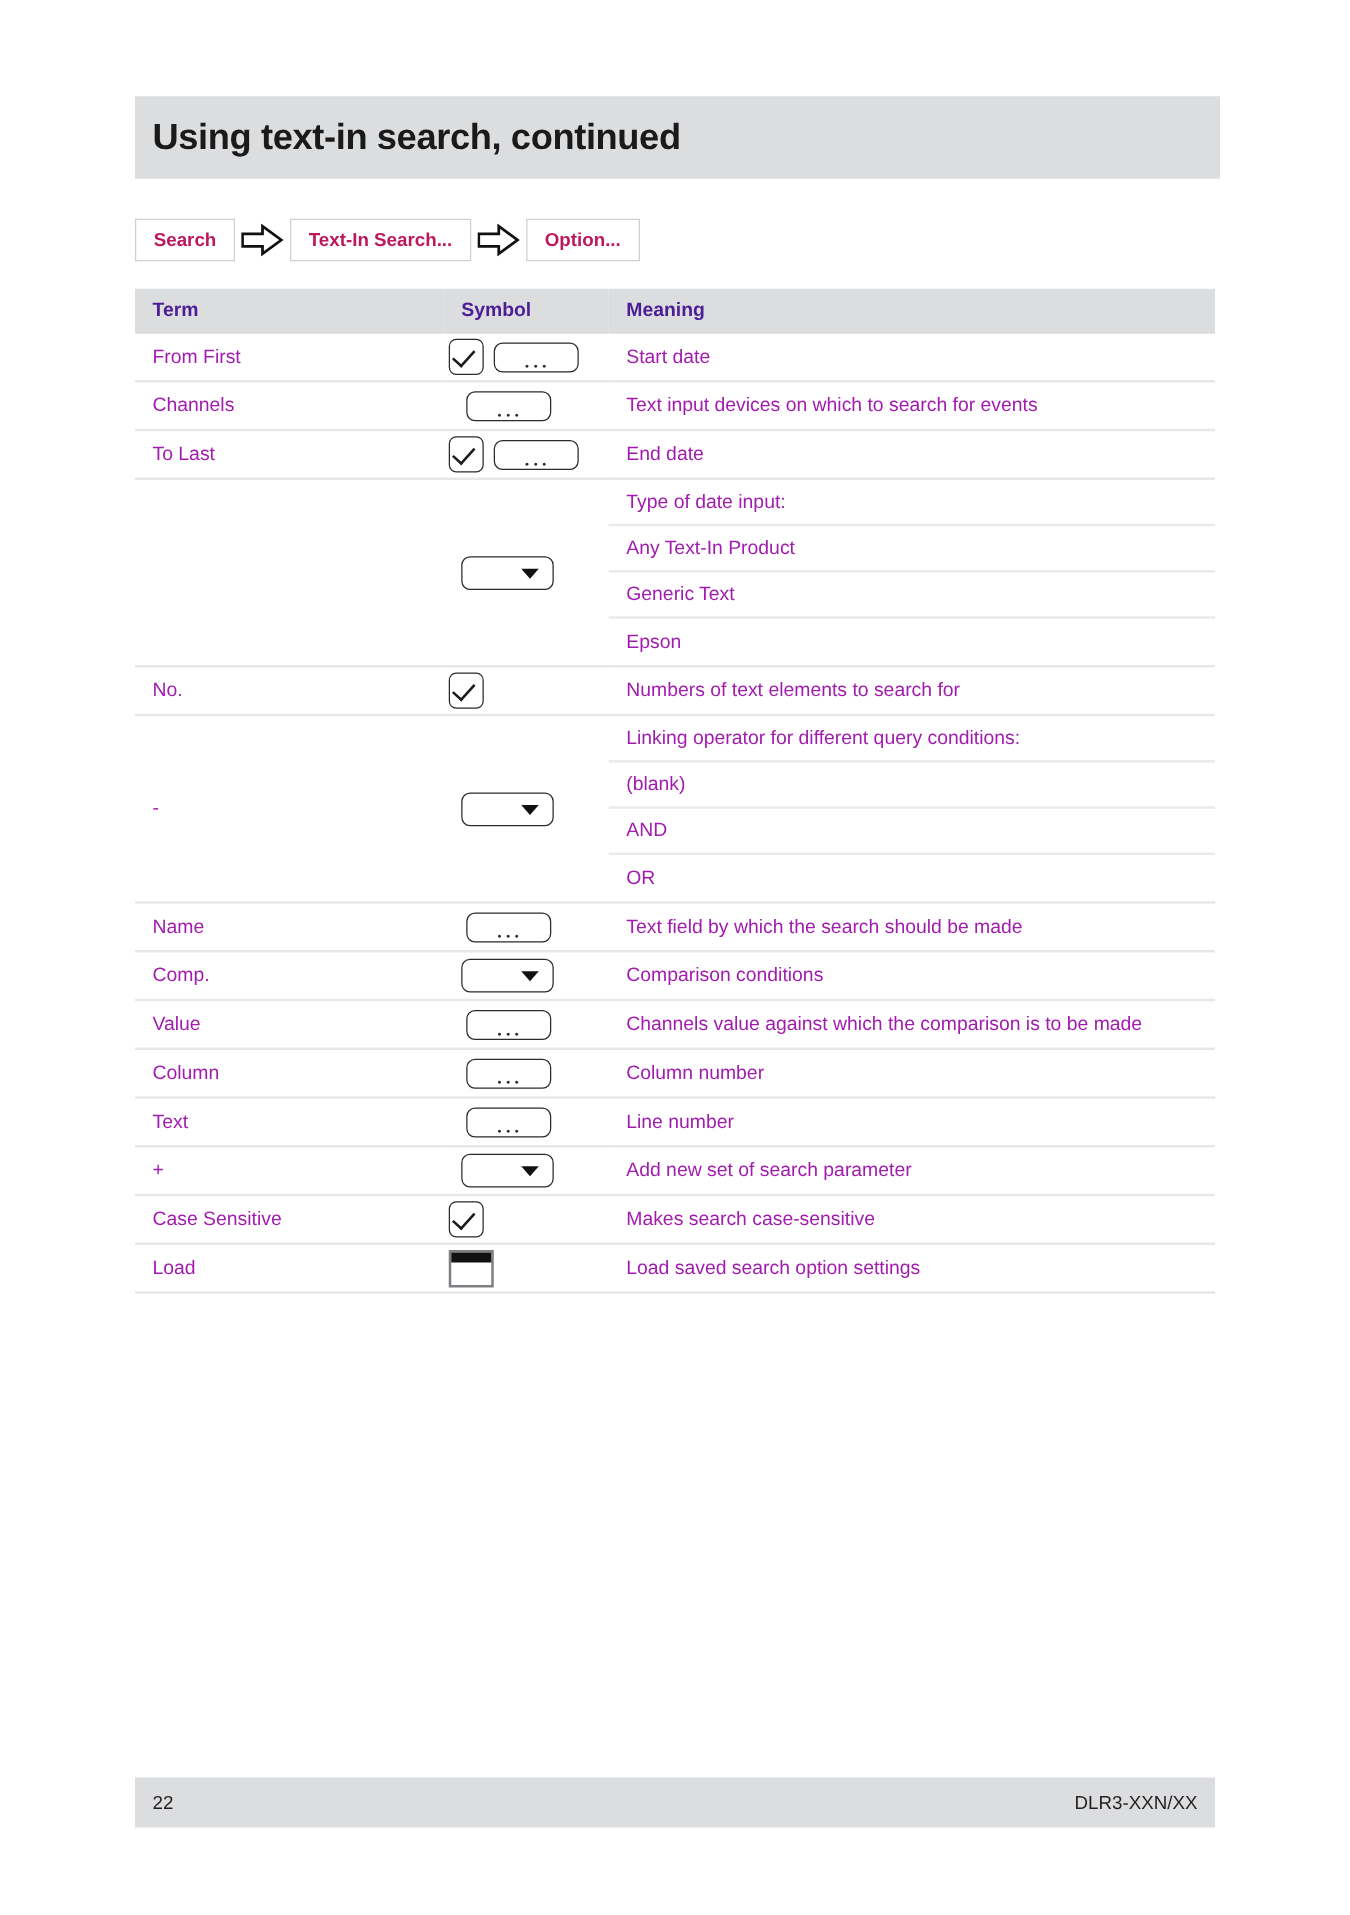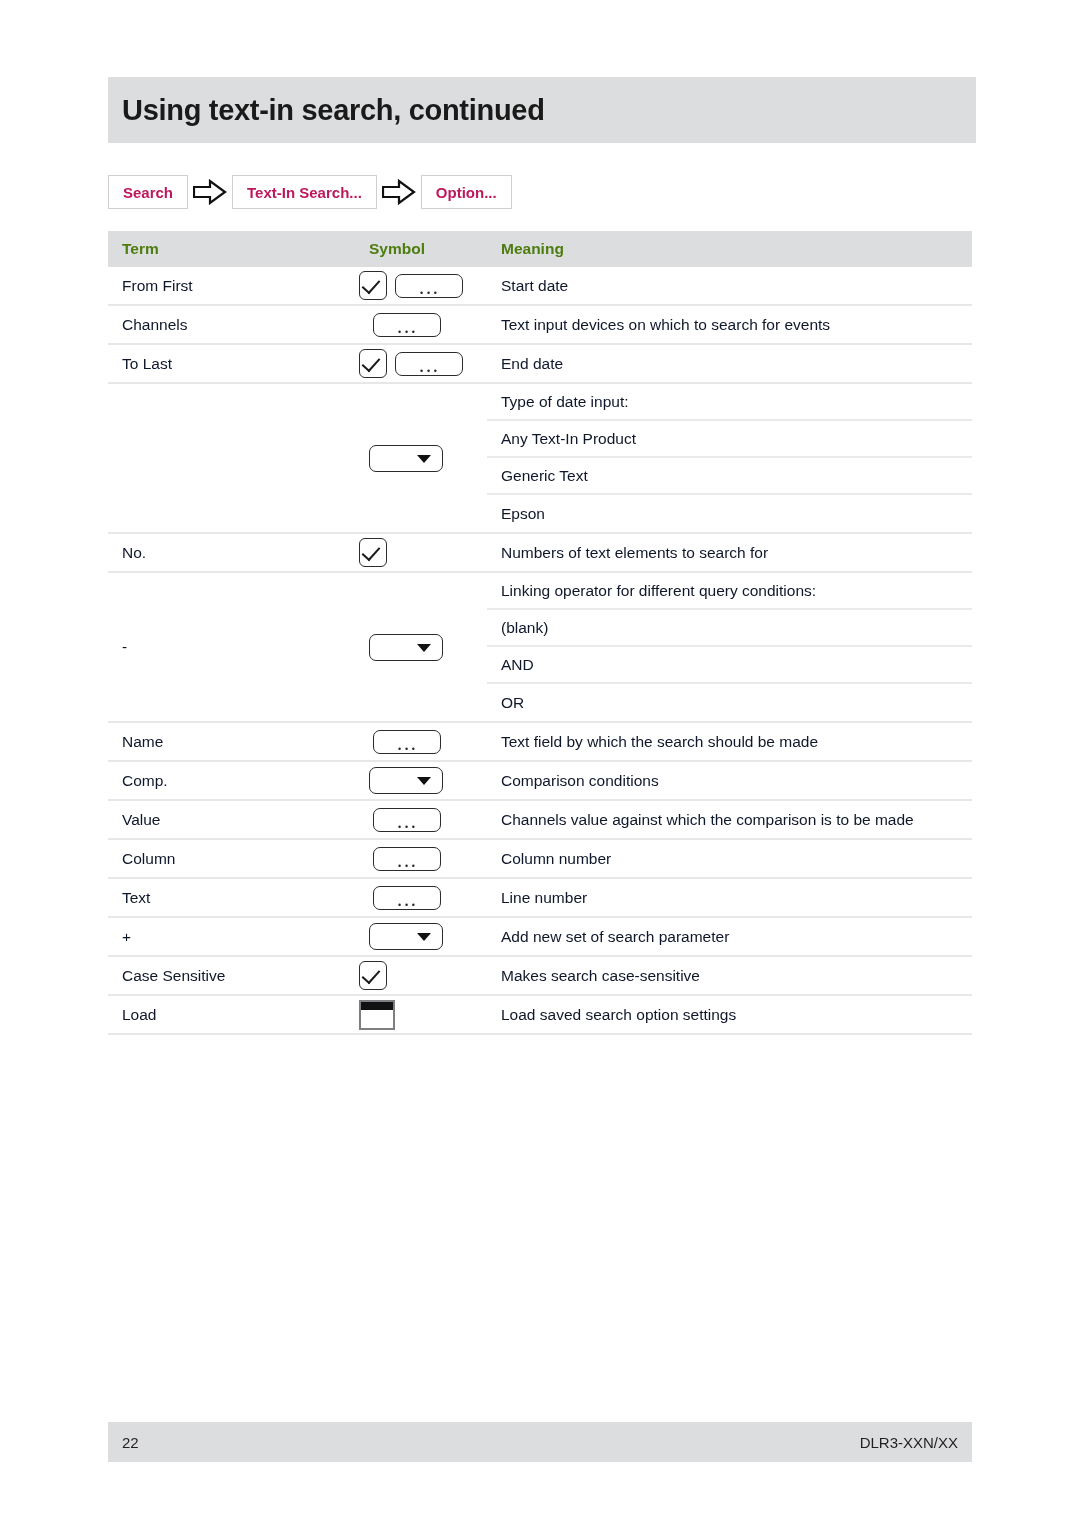--- a/index.html
+++ b/index.html
@@ -85,30 +85,30 @@
   .tbl col.c-term   { width: 247px; }
   .tbl col.c-symbol { width: 132px; }
   .tbl col.c-mean   { width: 485px; }
 
   .tbl thead th {
     background: #dcdddf;
     text-align: left;
     font-size: 15.5px;
     font-weight: bold;
     padding: 9px 0 9px 14px;
-    color: #4d7c0f;
+    color: #4c1d95;
     vertical-align: middle;
   }
   .tbl tbody td {
     font-size: 15.5px;
     padding: 0 0 0 14px;
     height: 37px;
     vertical-align: middle;
     border-bottom: 2px solid #e6e7e8;
-    color: #0f172a;
+    color: #a21caf;
   }
   .tbl tbody tr:last-child td { border-bottom: 2px solid #e6e7e8; }
   .td-sym { padding-left: 0 !important; }
 
   
   .sub-mean {
     height: 37px;
     display: flex;
     align-items: center;
     padding-left: 14px;

